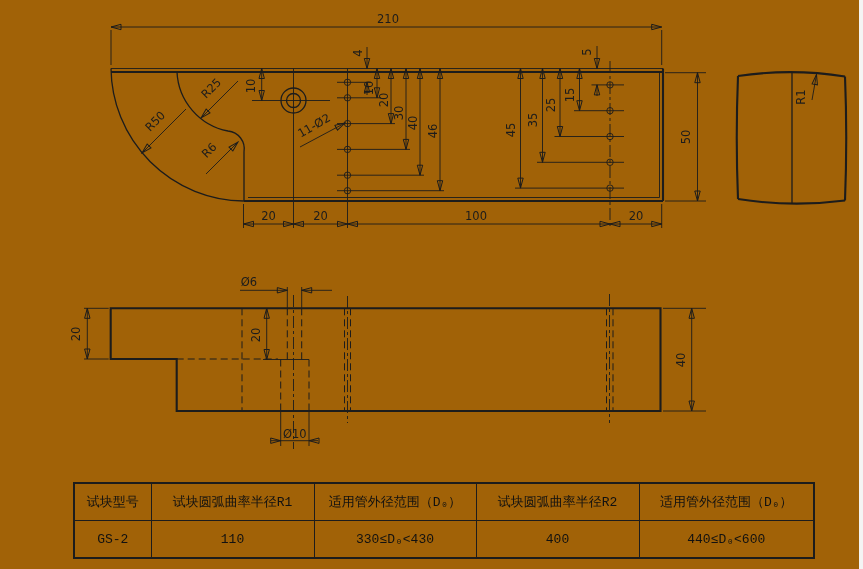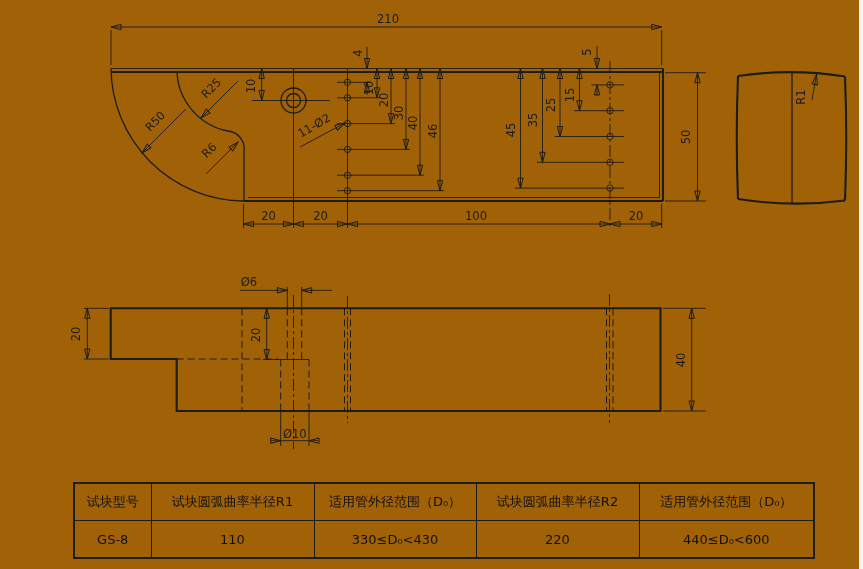--- a/index.html
+++ b/index.html
@@ -13,21 +13,21 @@
   .hid{stroke-width:1;stroke-dasharray:7 4;}
   .cl{stroke-width:0.9;stroke-dasharray:12 3 3 3;}
   .dim{stroke-width:0.9;marker-start:url(#arw);marker-end:url(#arw);}
   .dimE{stroke-width:0.9;marker-end:url(#arw);}
   text{font-family:"DejaVu Sans","Liberation Sans",sans-serif;font-size:11.5px;fill:#1c1c1c;
        stroke:none;text-anchor:middle;}
   
   #spec{position:absolute;left:73px;top:482px;width:740px;height:72px;
         border-collapse:collapse;table-layout:fixed;font-size:13px;color:#111;}
   #spec td{border:1px solid #1c1c1c;text-align:center;vertical-align:middle;
-           padding:0 2px;height:36px;overflow:hidden;white-space:nowrap;}
+           padding:0 2px;height:36px;overflow:hidden;white-space:nowrap;font-family:Liberation Mono, monospace;}
   #spec{border:2px solid #1c1c1c;}
 </style>
 </head>
 <body>
 <div id="stage">
 
 <svg width="863" height="470" viewBox="0 0 863 470">
   <defs>
     <marker id="arw" viewBox="-11 -4 12 8" refX="0" refY="0" markerWidth="12" markerHeight="8" orient="auto-start-reverse" markerUnits="userSpaceOnUse">
       <path d="M0,0 L-10,2.7 L-10,-2.7 Z" fill="#1c1c1c" stroke="none"></path>
@@ -208,22 +208,22 @@
   </colgroup>
   <tbody>
         <tr>
     <td>试块型号</td>
     <td>试块圆弧曲率半径R1</td>
     <td>适用管外径范围（D₀）</td>
     <td>试块圆弧曲率半径R2</td>
     <td>适用管外径范围（D₀）</td>
   </tr>
   <tr>
-    <td>GS-8</td>
+    <td>GS-2</td>
     <td>110</td>
     <td>330≤D₀&lt;430</td>
-    <td>220</td>
+    <td>400</td>
     <td>440≤D₀&lt;600</td>
   </tr>
 </tbody>
     </table>
 
 </div>
 
 </body></html>

